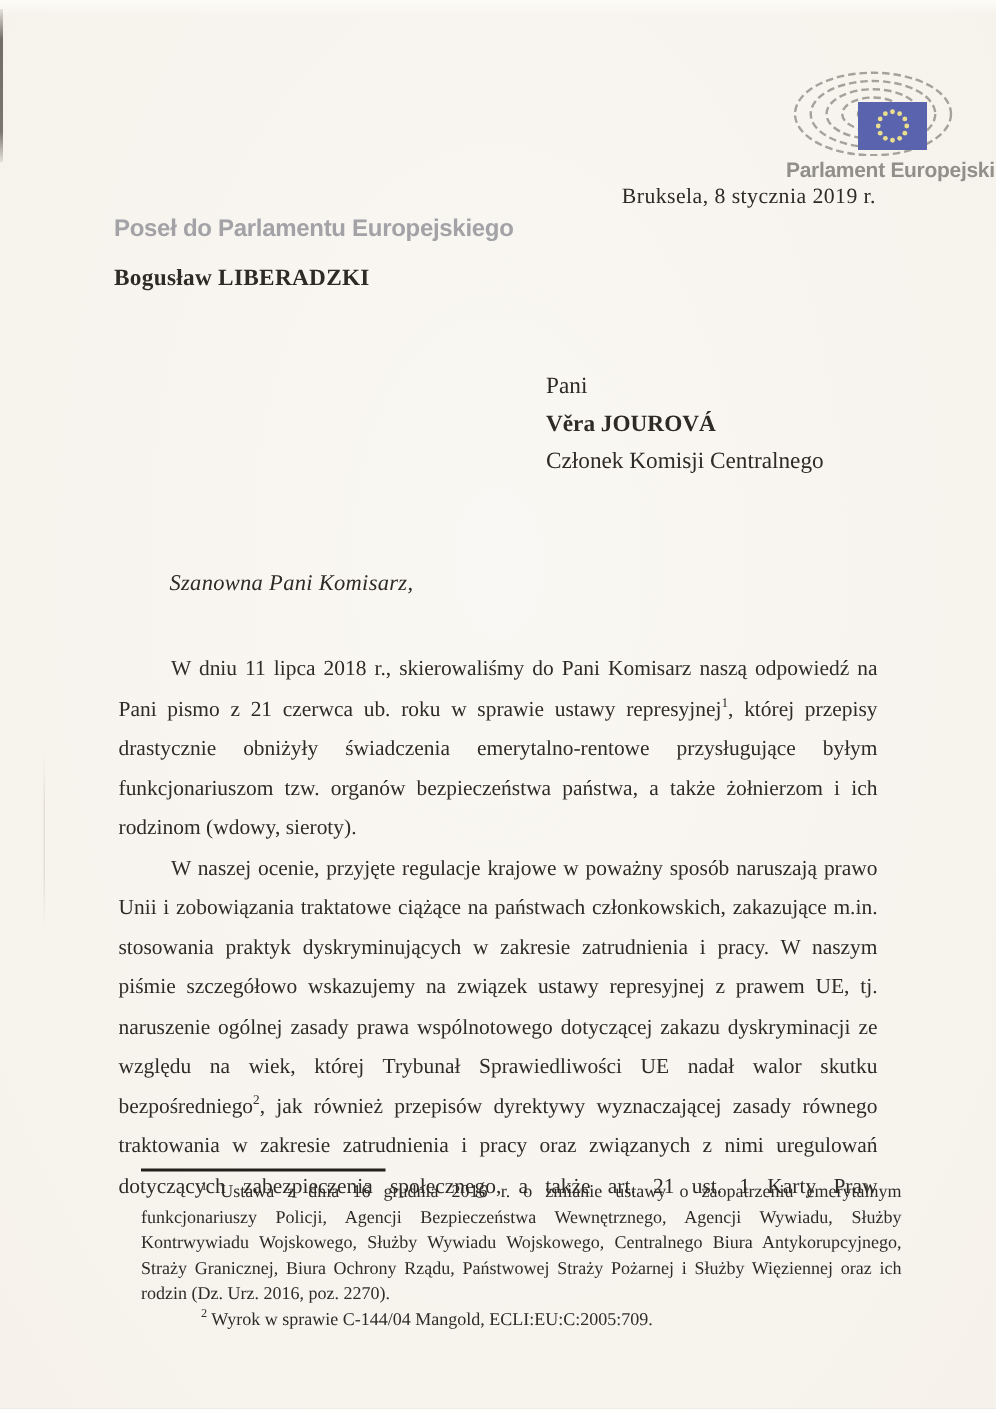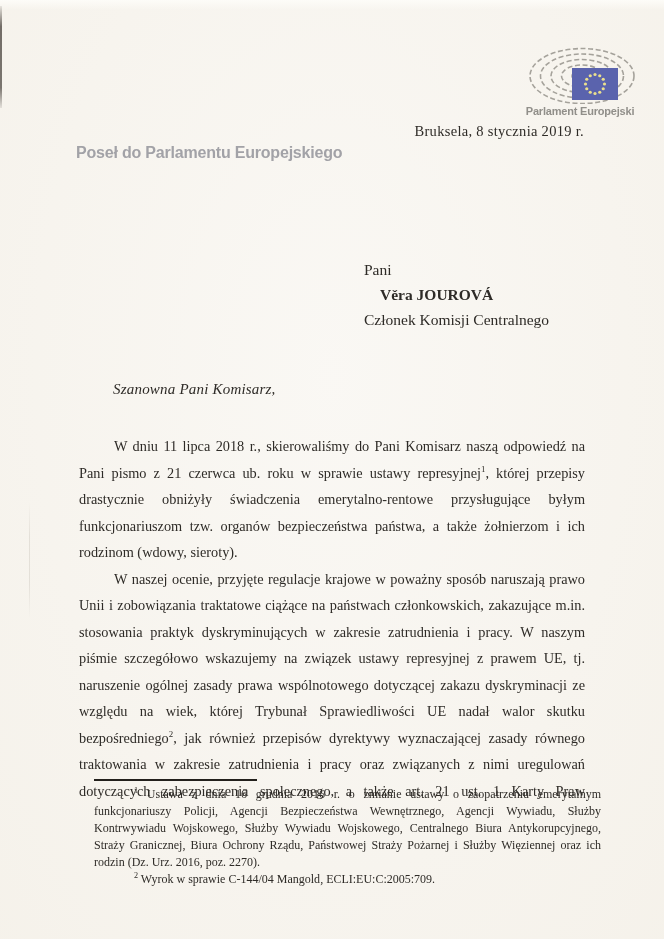--- a/index.html
+++ b/index.html
@@ -20,36 +20,36 @@
   }
   .crease{
     position:absolute;left:29px;top:502px;width:1px;height:116px;
     background:linear-gradient(rgba(110,100,85,0), rgba(110,100,85,0.14) 30%, rgba(110,100,85,0.14) 70%, rgba(110,100,85,0));
   }
   .logo{position:absolute;top:46px;right:28px;width:112px;height:74px;}
   .logo svg{display:block;}
   .logo-caption{
     width:112px;margin-top:1px;text-align:center;
     font-family:"Liberation Sans","DejaVu Sans",sans-serif;
-    font-weight:700;font-size:11px;letter-spacing:-0.2px;color:#918f8a;
+    font-weight:700;font-size:14px;letter-spacing:-0.2px;color:#918f8a;
     white-space:nowrap;
   }
   .date-line{
     position:absolute;top:123px;right:80px;
     font-size:14.5px;letter-spacing:0.3px;
   }
   .sender{position:absolute;left:76px;top:144px;}
   .sender-role{
     font-family:"Liberation Sans","DejaVu Sans",sans-serif;
     font-weight:600;font-size:16px;letter-spacing:-0.2px;color:#a2a2a7;
     margin-bottom:9px;
   }
   .sender-name{font-weight:700;font-size:15.5px;line-height:29px;letter-spacing:0.2px;}
-  .recipient{position:absolute;left:364px;top:258px;font-size:15.5px;line-height:24.8px;}
-  .recipient .bold{font-weight:700;margin-left:16px;}
+  .recipient{position:absolute;left:364px;top:246px;font-size:15.5px;line-height:24.8px;}
+  .recipient .bold{font-weight:700;}
   .greeting{position:absolute;left:113px;top:381px;font-style:italic;font-size:15px;letter-spacing:0.2px;}
   .body-text{
     position:absolute;left:79px;top:433px;width:506px;
     font-size:14.3px;line-height:26.5px;text-align:justify;
   }
   .body-text p{margin:0;text-indent:35px;}
   .body-text p.fill-last{text-align-last:justify;}
   sup.fnref{font-size:0.62em;vertical-align:super;line-height:0;}
   .footnotes{
     position:absolute;left:94px;top:779px;width:507px;
@@ -93,20 +93,21 @@
         <circle cx="66.25" cy="29.77" r="1.6"></circle>
       </g>
     </svg>
     <div class="logo-caption">Parlament Europejski</div>
   </div>
 
   <div class="date-line">Bruksela, 8 stycznia 2019 r.</div>
 
   <div class="sender">
     <div class="sender-role">Poseł do Parlamentu Europejskiego</div>
+    <div class="sender-name">Bogusław LIBERADZKI</div>
   </div>
 
   <div class="recipient">
     <div>Pani</div>
     <div class="bold">Věra JOUROVÁ</div>
     <div>Członek Komisji Centralnego</div>
   </div>
 
   <div class="greeting">Szanowna Pani Komisarz,</div>
 

